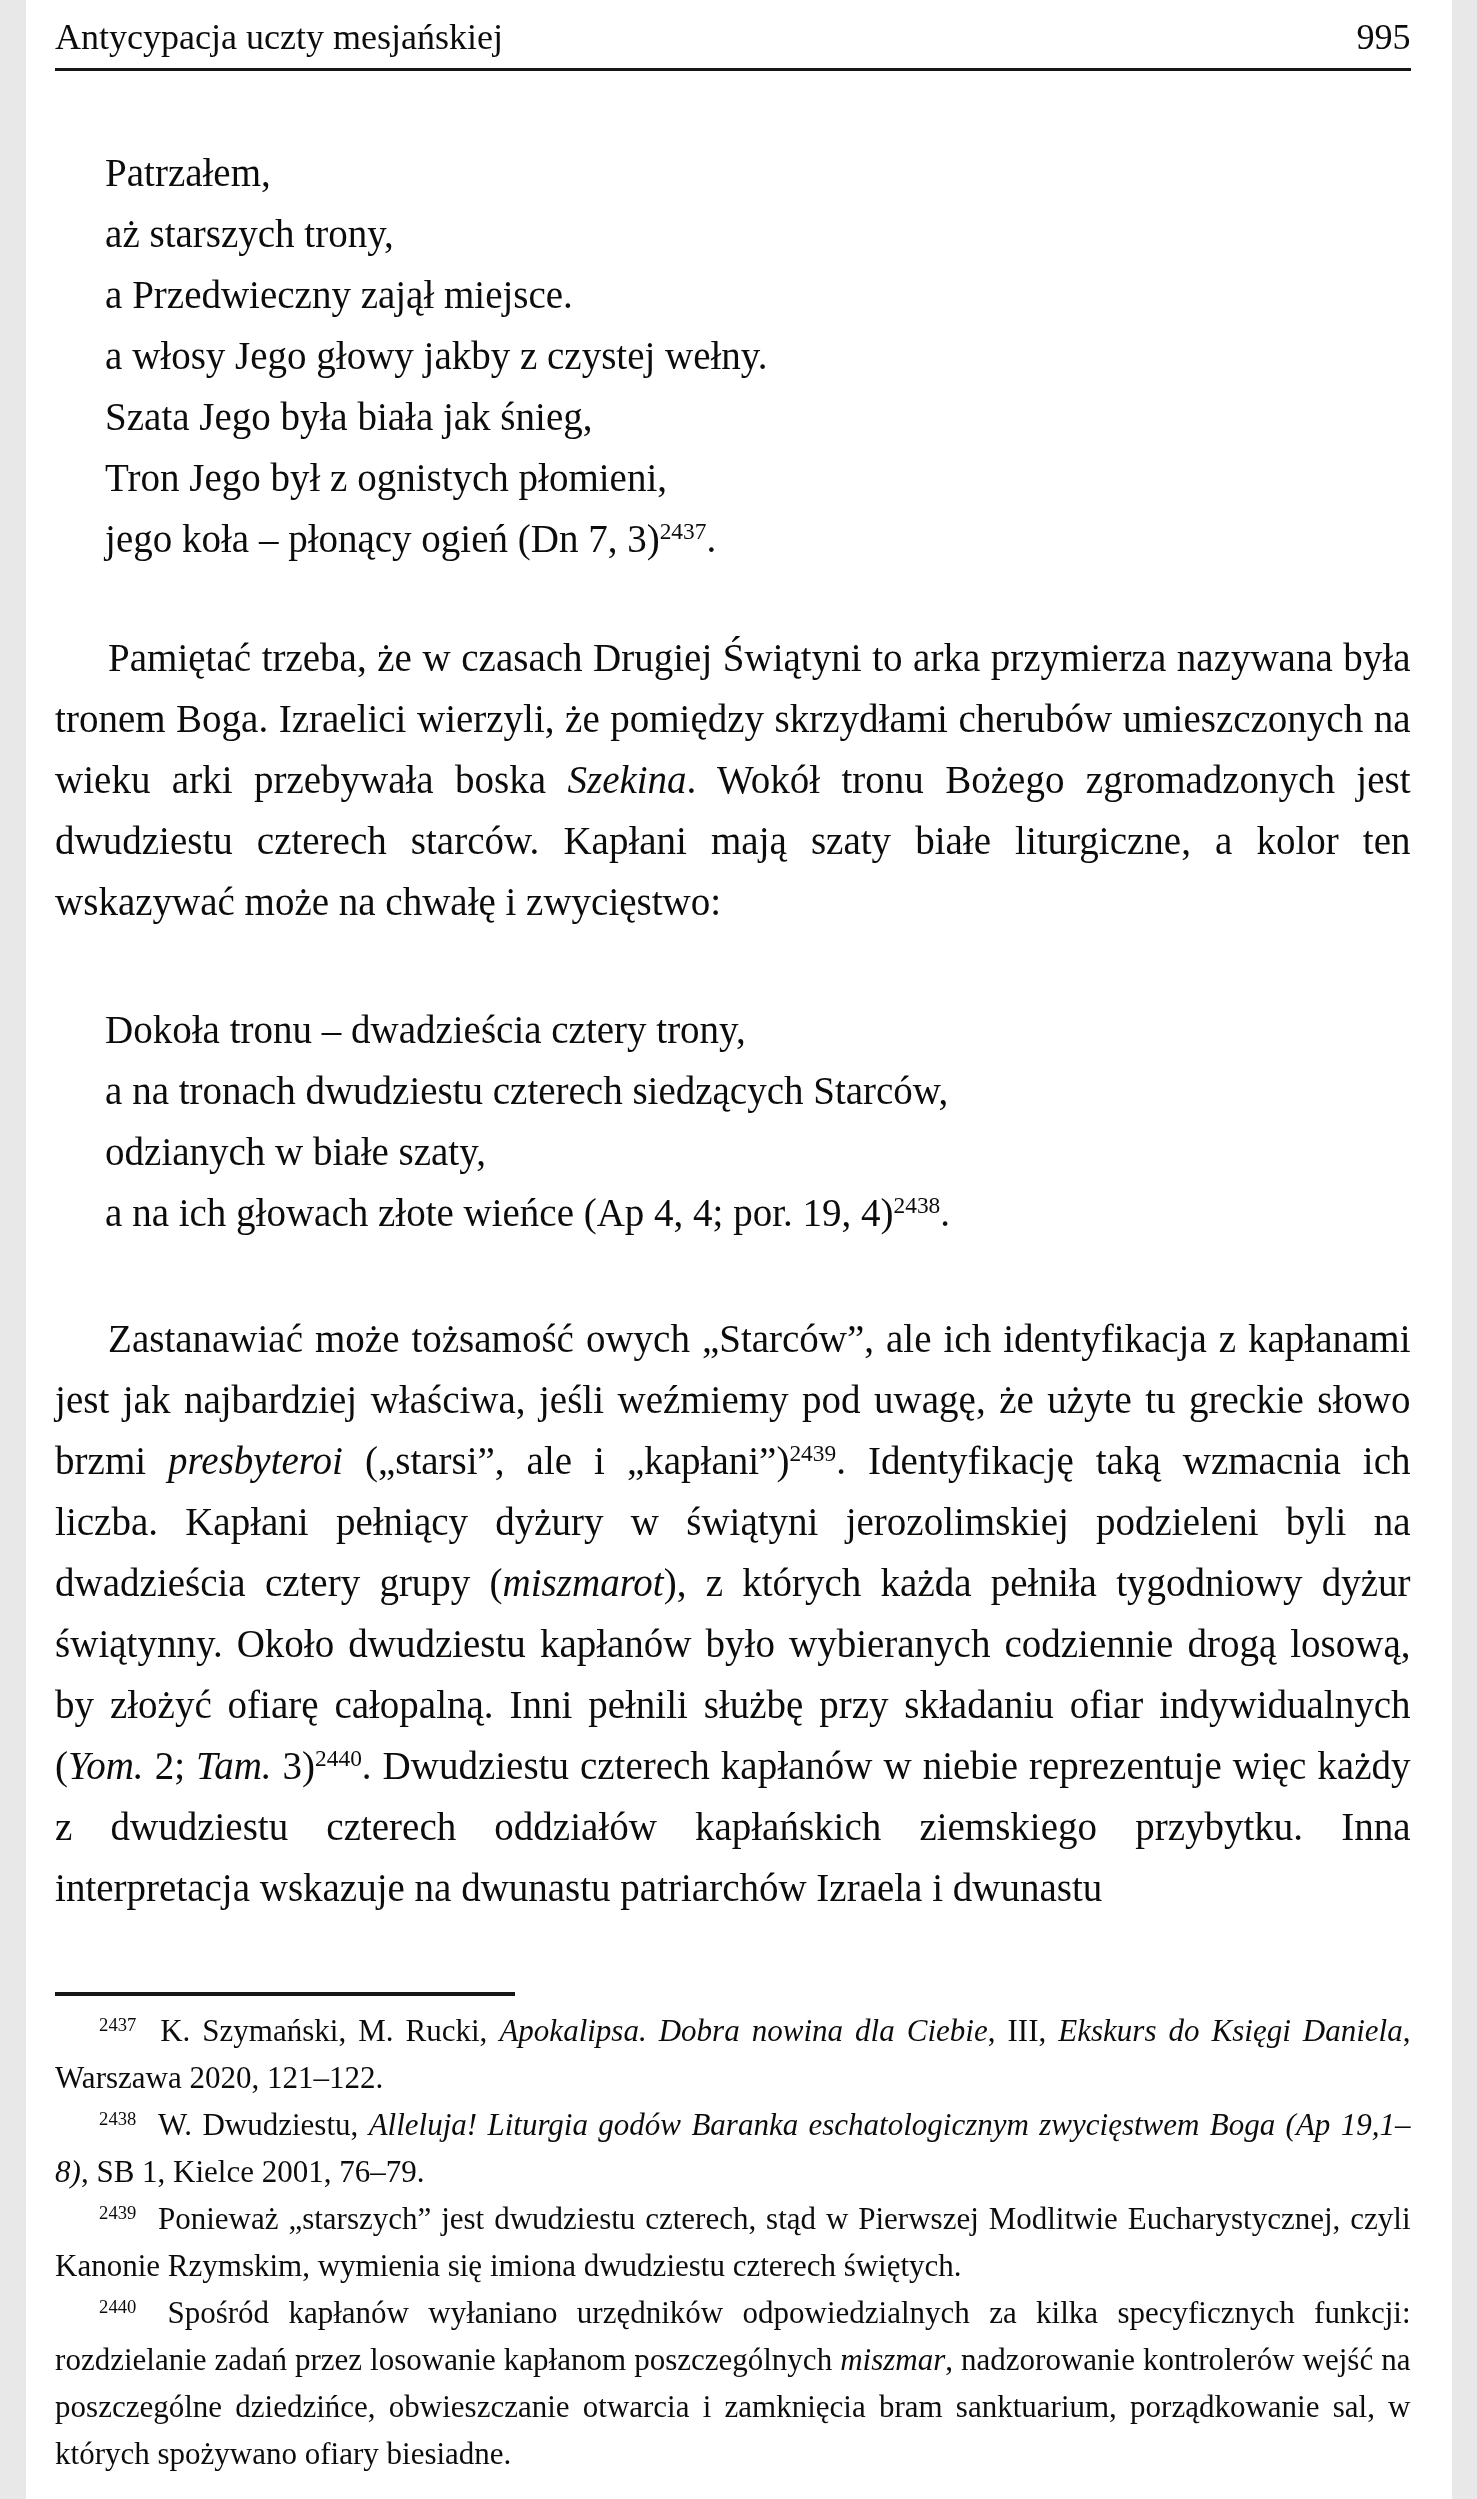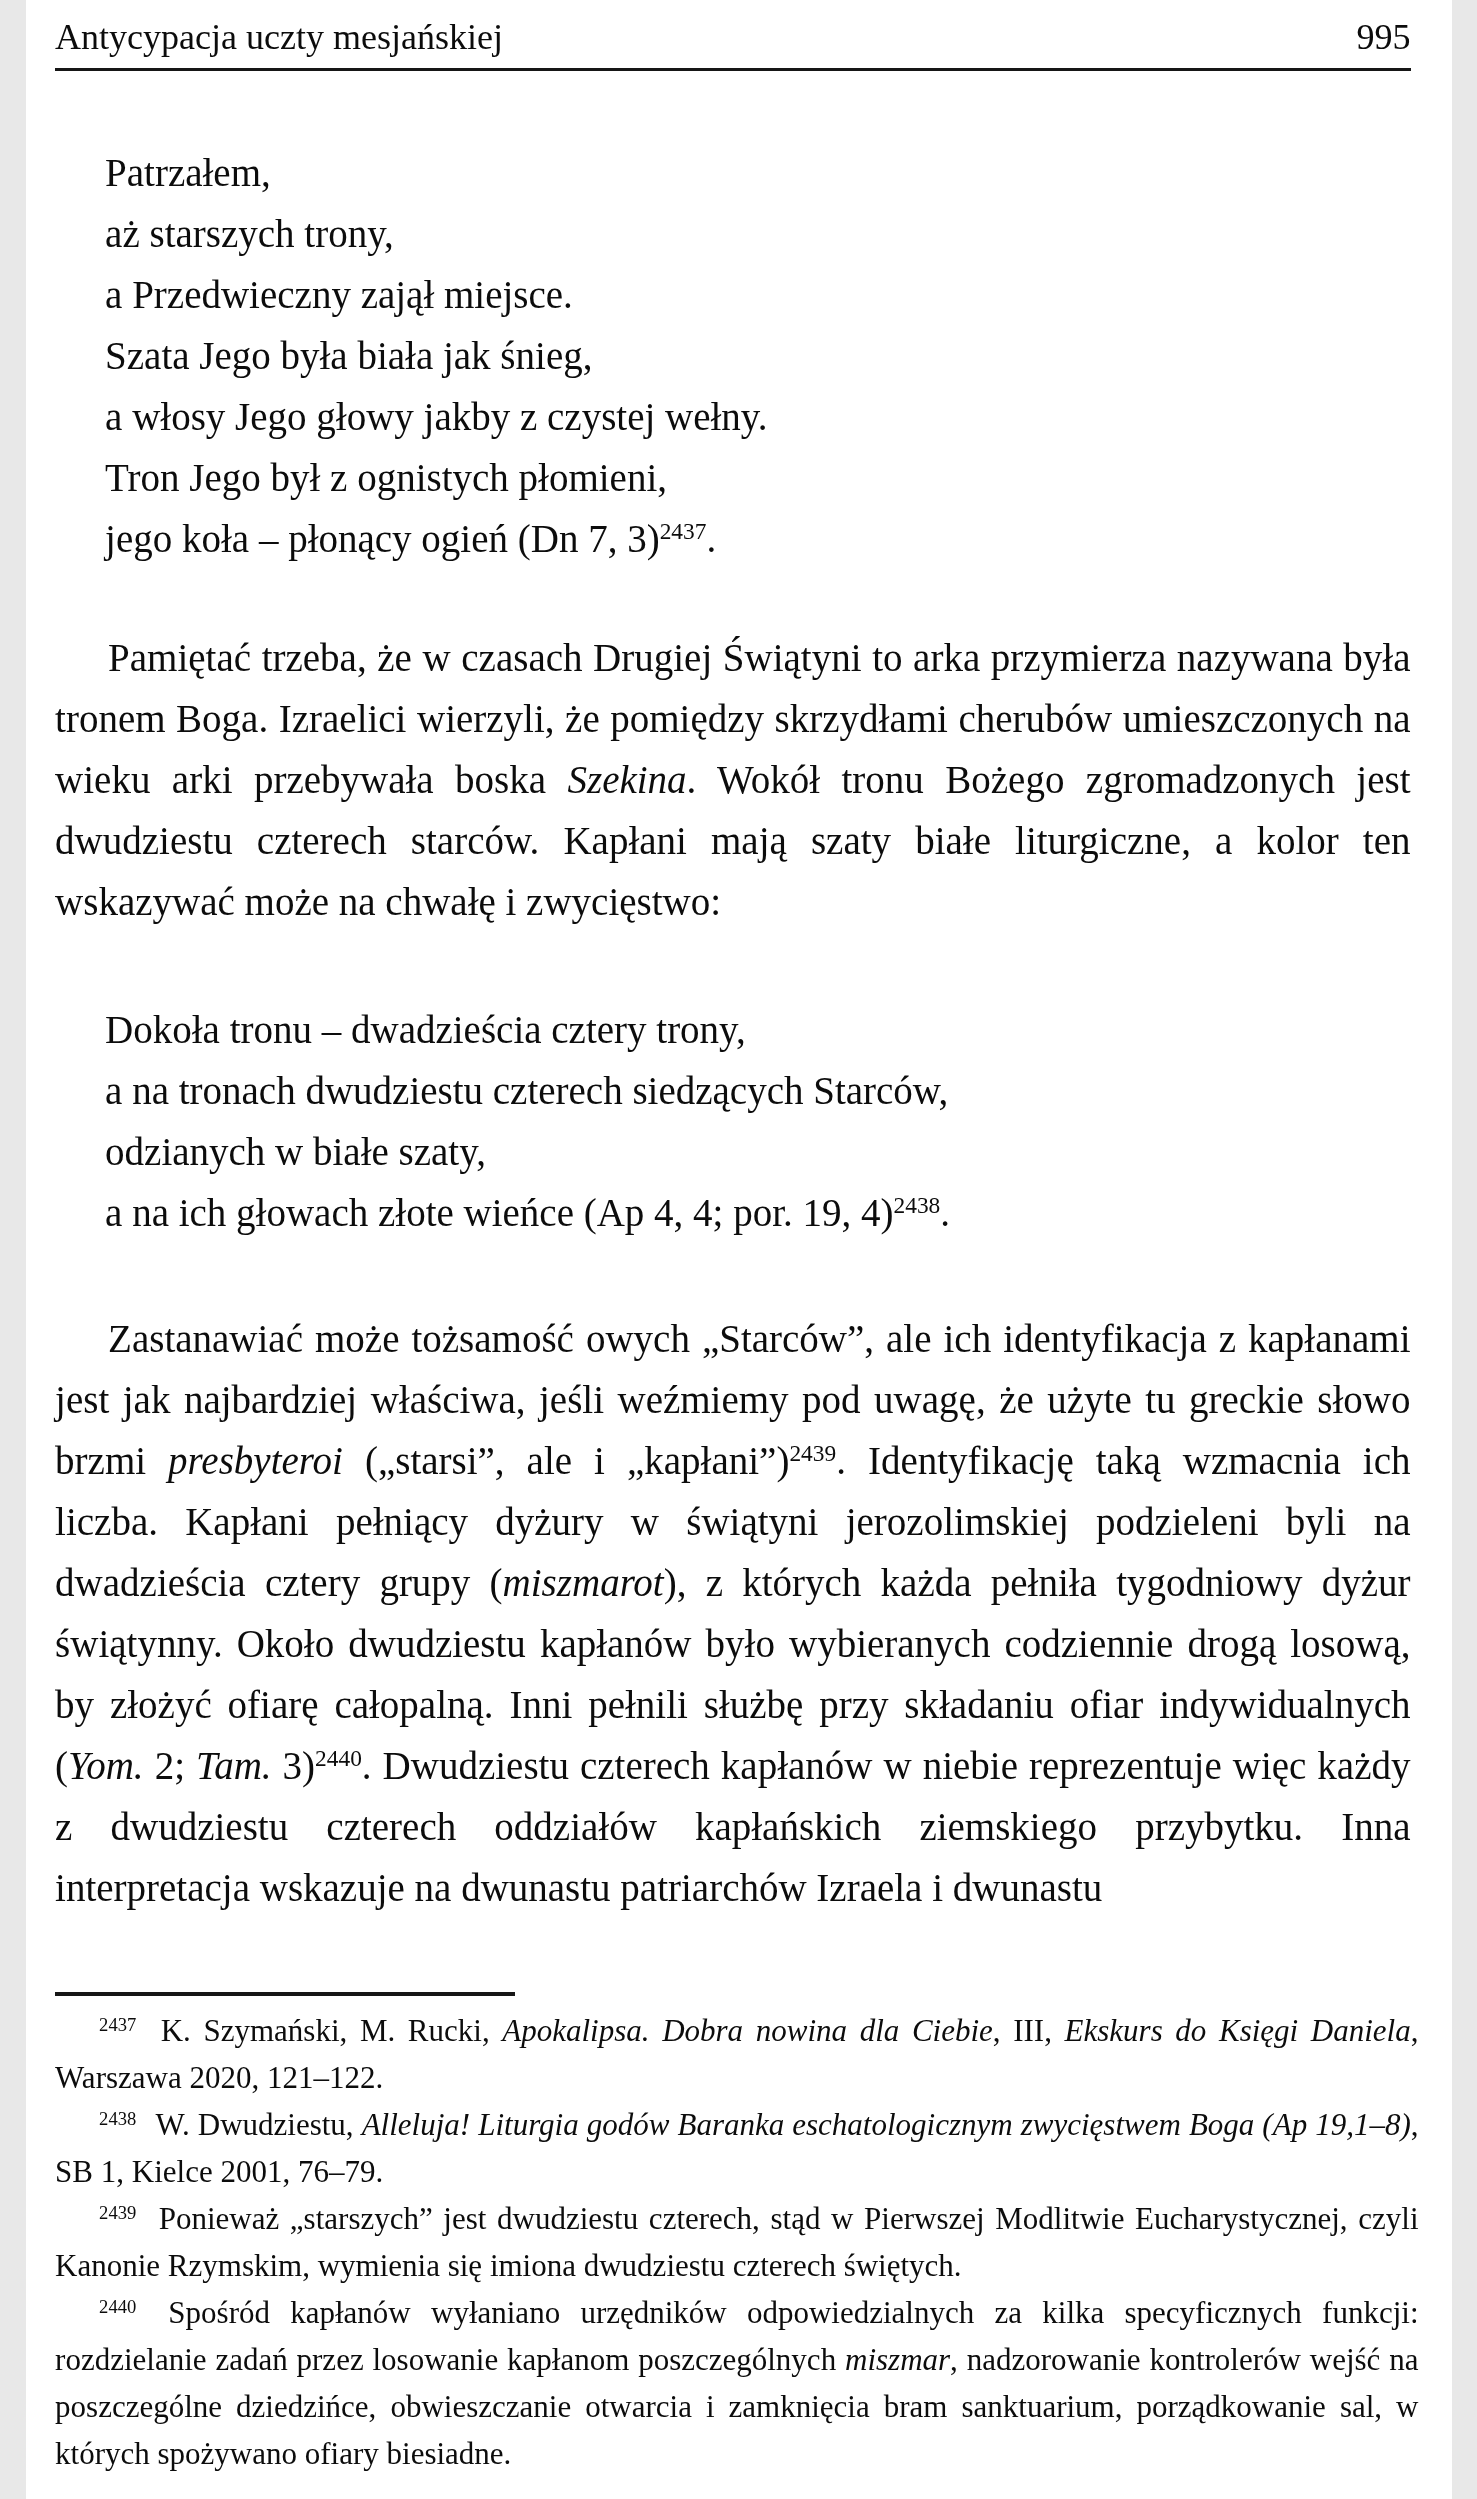--- a/index.html
+++ b/index.html
@@ -54,21 +54,21 @@
     position: absolute;
     left: 29.6px;
     top: 1992px;
     width: 460px;
     height: 3.7px;
     background: #161616;
   }
   .footnotes {
     position: absolute;
     left: 29.6px;
-    right: 33px;
+    right: 41px;
     top: 2007px;
   }
   .footnote {
     margin: 0;
     font-size: 31px;
     line-height: 47px;
     text-align: justify;
     text-indent: 44px;
   }
   .footnote sup:first-child { margin-right: 11.8px; }
@@ -81,22 +81,22 @@
   <div class="header">
     <span>Antycypacja uczty mesjańskiej</span>
     <span>995</span>
   </div>
   <div class="header-rule"></div>
 
   <div class="verse verse-1">
     <div><span>Patrzałem,</span></div>
     <div><span>aż starszych trony,</span></div>
     <div><span>a Przedwieczny zajął miejsce.</span></div>
+    <div><span>a włosy Jego głowy jakby z czystej wełny.</span></div>
     <div><span>Szata Jego była biała jak śnieg,</span></div>
-    <div><span>a włosy Jego głowy jakby z czystej wełny.</span></div>
     <div><span>Tron Jego był z ognistych płomieni,</span></div>
     <div><span>jego koła – płonący ogień (Dn 7, 3)</span><sup>2437</sup><span>.</span></div>
   </div>
 
   <p class="para para-1"><span>Pamiętać trzeba, że w czasach Drugiej Świątyni to arka przymierza nazywana była tronem Boga. Izraelici wierzyli, że pomiędzy skrzydłami cherubów umieszczonych na wieku arki przebywała boska </span><i>Szekina</i><span>. Wokół tronu Bożego zgromadzonych jest dwudziestu czterech starców. Kapłani mają szaty białe liturgiczne, a kolor ten wskazywać może na chwałę i zwycięstwo:</span></p>
 
   <div class="verse verse-2">
     <div><span>Dokoła tronu – dwadzieścia cztery trony,</span></div>
     <div><span>a na tronach dwudziestu czterech siedzących Starców,</span></div>
     <div><span>odzianych w białe szaty,</span></div>

